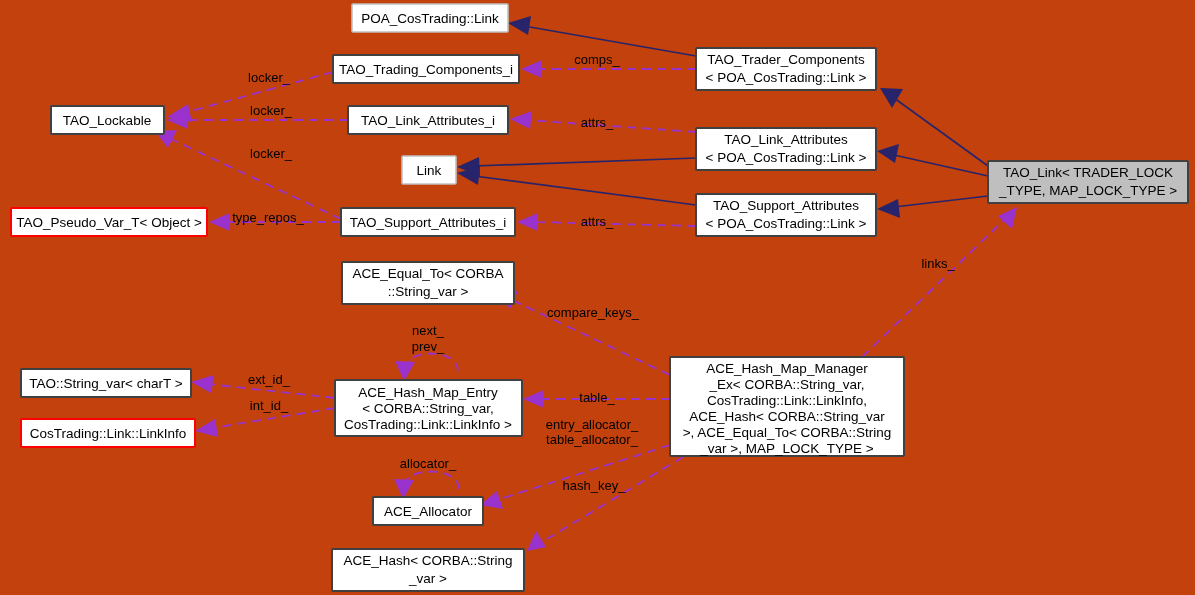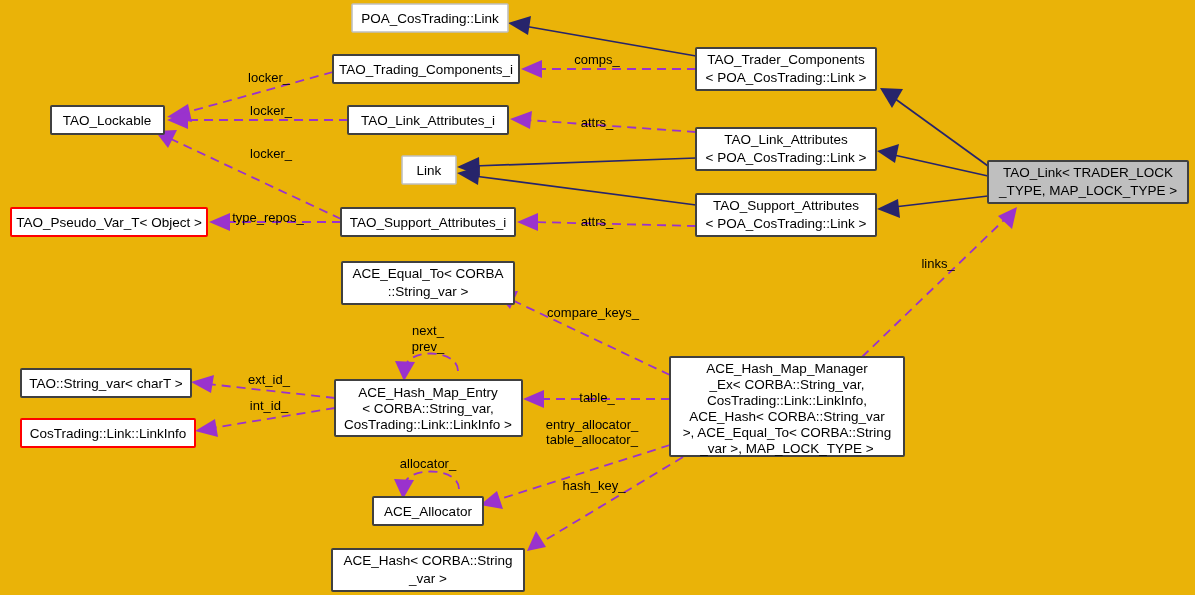--- a/index.html
+++ b/index.html
@@ -4,21 +4,21 @@
 <style>
   html, body {
     margin: 0;
     padding: 0;
     background: #ffffff;
   }
   #diagram-root {
     position: relative;
     width: 1195px;
     height: 595px;
-    background: #eab308;
+    background: #c2410c;
     font-family: "Liberation Sans", sans-serif;
     overflow: hidden;
   }
   svg.graph {
     position: absolute;
     left: 0;
     top: 0;
     width: 1195px;
     height: 595px;
   }

